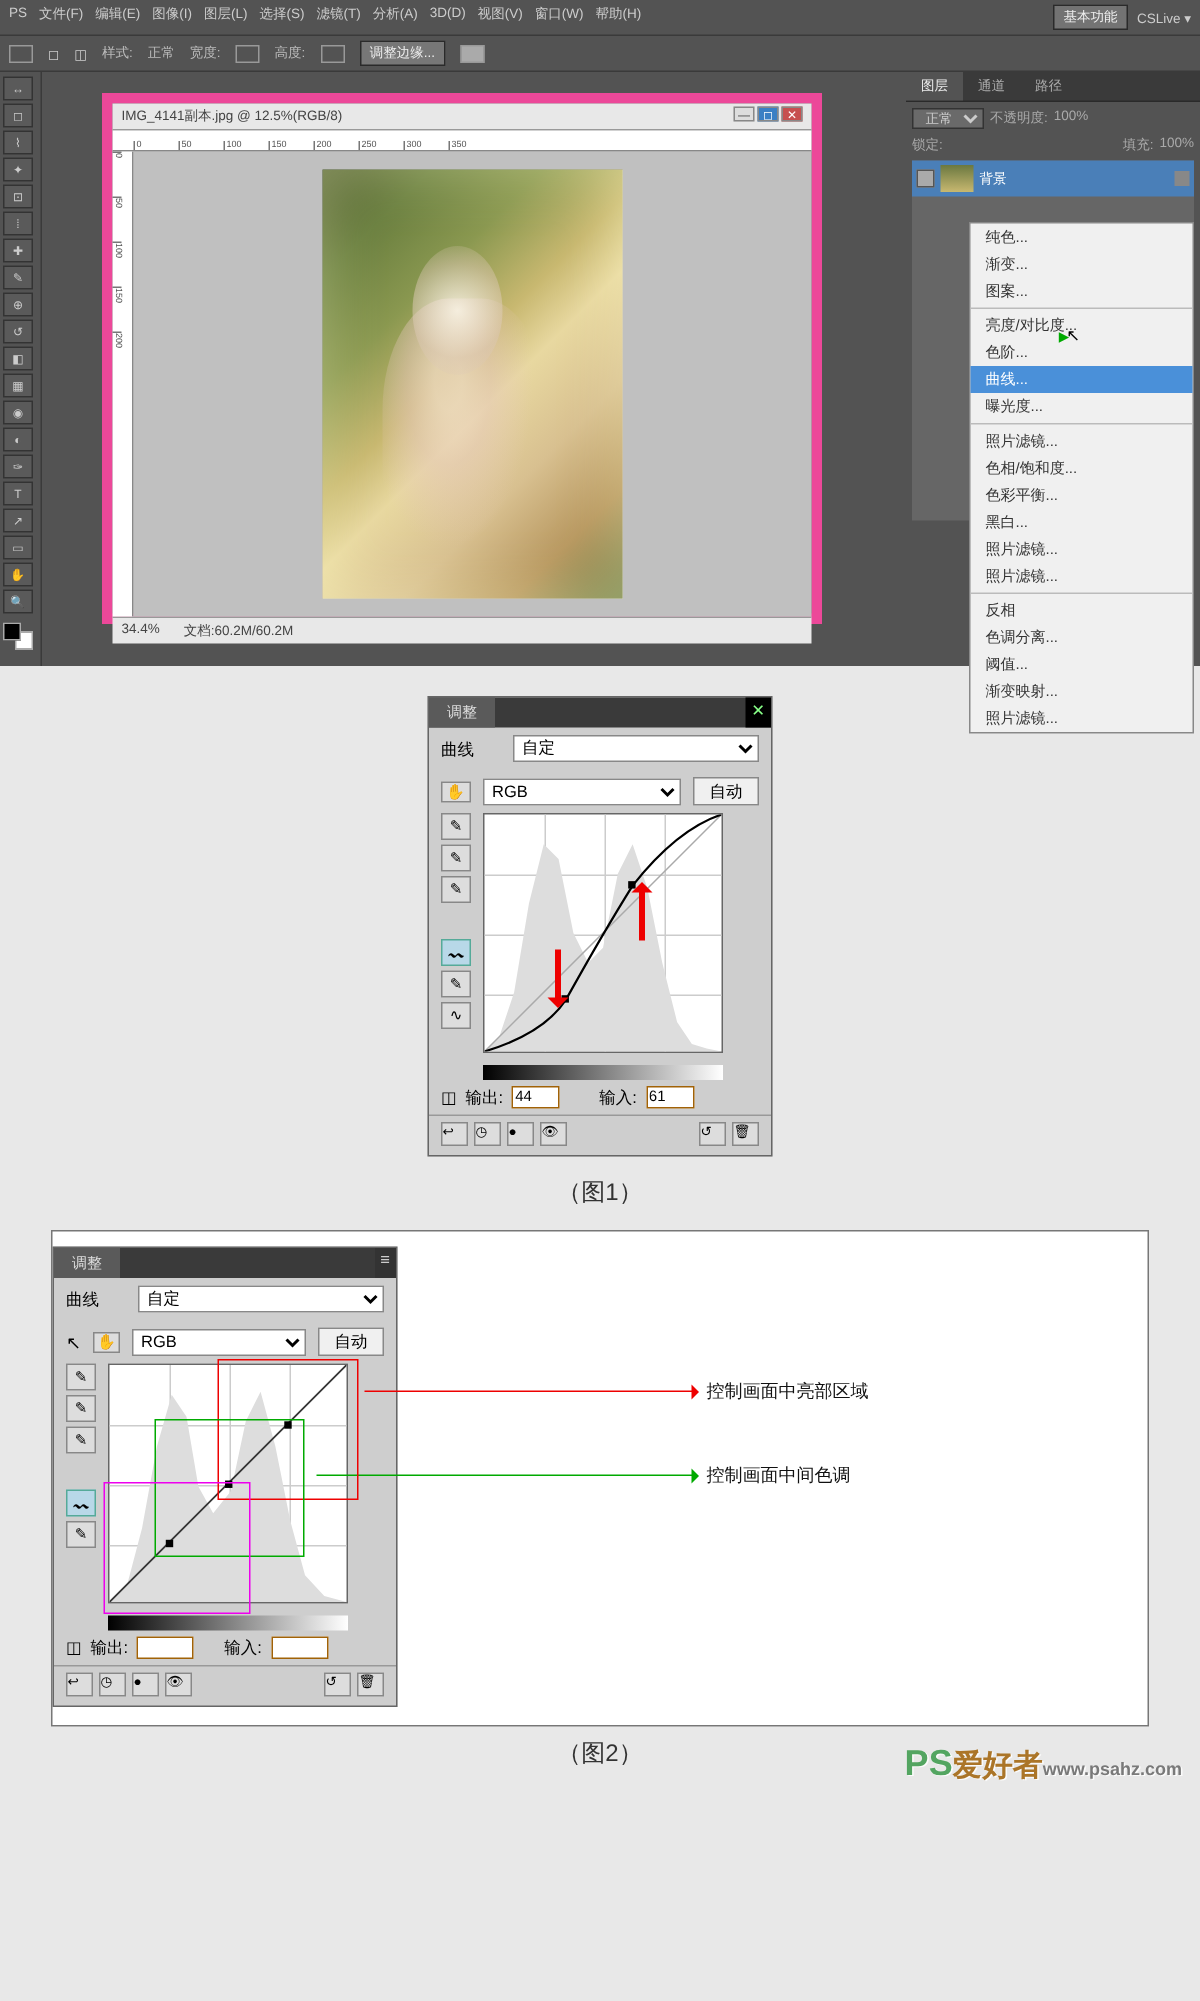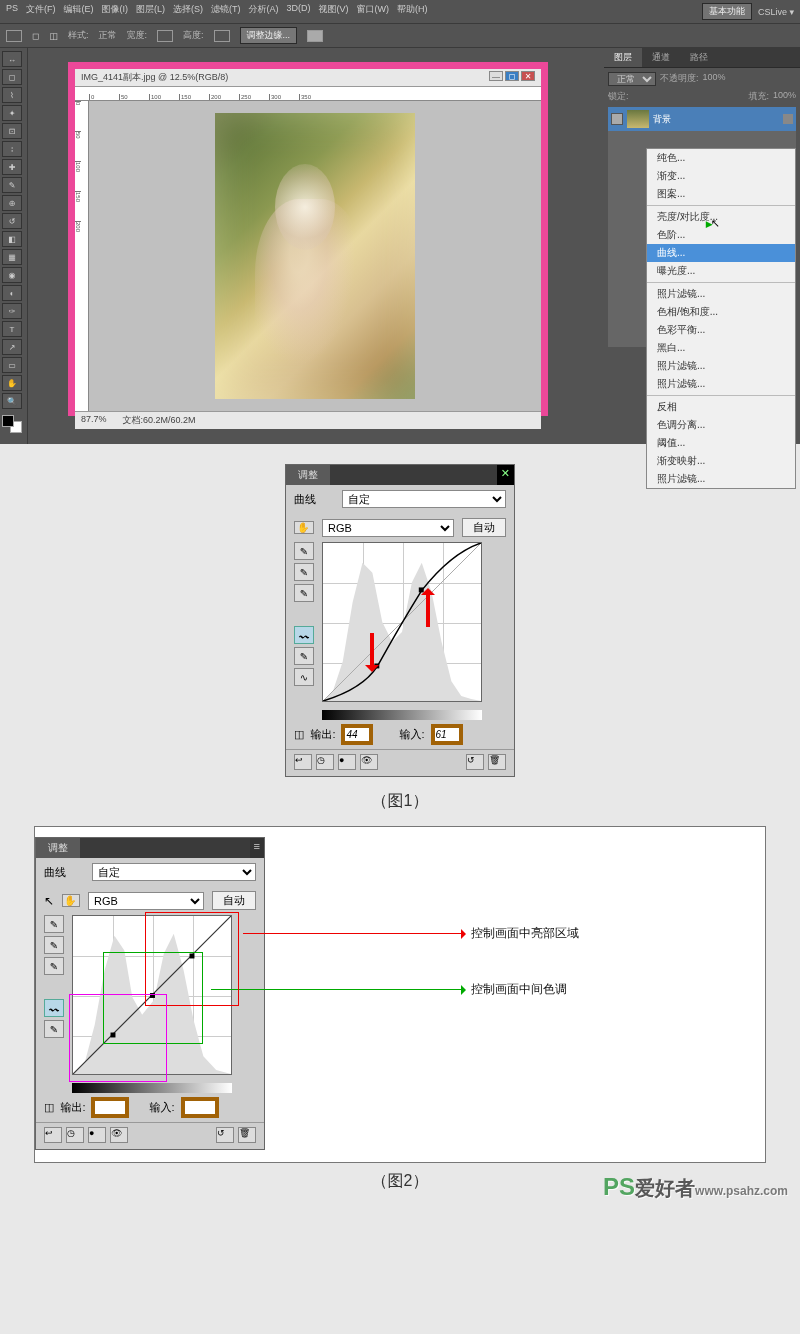--- a/index.html
+++ b/index.html
@@ -91,21 +91,21 @@
 .histogram { position: absolute; bottom: 0; left: 0; right: 0; height: 100%; z-index: 1; }
 .red-arrow { position: absolute; width: 14px; height: 46px; z-index: 5; }
 .red-arrow::before { content: ""; position: absolute; top: 0; left: 50%; width: 0; height: 0; border: 7px solid transparent; transform: translateX(-50%); }
 .red-arrow.down::before { border-top-color: #e00; top: auto; bottom: 0; }
 .red-arrow.up::before { border-bottom-color: #e00; }
 .red-arrow::after { content: ""; position: absolute; left: 50%; width: 4px; background: #e00; transform: translateX(-50%); }
 .red-arrow.down::after { top: 0; bottom: 10px; }
 .red-arrow.up::after { top: 10px; bottom: 0; }
 .gradient-h { height: 10px; background: linear-gradient(to right, #000, #fff); margin: 2px 8px 0 36px; width: 160px; }
 .cp-output { display: flex; align-items: center; padding: 4px 8px; gap: 6px; font-size: 11px; }
-.cp-output input { width: 32px; font-size: 10px; padding: 1px; border: 4px solid #a16207; font-style: italic; }
+.cp-output input { width: 32px; font-size: 10px; padding: 1px; border: 1px solid #a16207; }
 .cp-footer { display: flex; gap: 4px; padding: 4px 8px 6px; border-top: 1px solid #999; }
 .cp-footer .ic { width: 18px; height: 16px; border: 1px solid #888; background: #ddd; font-size: 9px; }
 
 .caption { text-align: center; font-size: 16px; color: #333; padding: 8px 0 14px; }
 
 
 .section-anno { margin: 0 34px; background: #fff; border: 1px solid #777; padding: 10px 12px 12px 0; display: flex; gap: 12px; position: relative; }
 .curves-panel.small { width: 230px; }
 .anno-lines { position: relative; flex: 1; }
 .anno-item { position: absolute; display: flex; align-items: center; font-size: 12px; color: #111; }
@@ -205,21 +205,21 @@
               <span>50</span>
               <span>100</span>
               <span>150</span>
               <span>200</span>
           </div>
           <div class="doc-canvas">
             <div class="photo"></div>
           </div>
         </div>
         <div class="doc-status">
-          <span>87.7%</span>
+          <span>34.4%</span>
           <span>文档:60.2M/60.2M</span>
         </div>
       </div>
     </div>
 
     <div class="ps-right">
       <div class="panel-tabs">
         <span class="active">图层</span>
         <span>通道</span>
         <span>路径</span>
@@ -426,16 +426,16 @@
       <div class="arr-head" style="border-left-color:#0a0"></div>
       <span>控制画面中间色调</span>
     </div>
   </div>
 </div>
 
 <div class="caption" style="position:relative">
   <span>（图2）</span>
   <div class="watermark-ps">
     <span>PS</span>
-    <span style="color:#404040;font-size:20px">爱好者</span>
+    <span style="color:#a16207;font-size:20px">爱好者</span>
     <span class="sm">www.psahz.com</span>
   </div>
 </div>
 
 </body></html>

